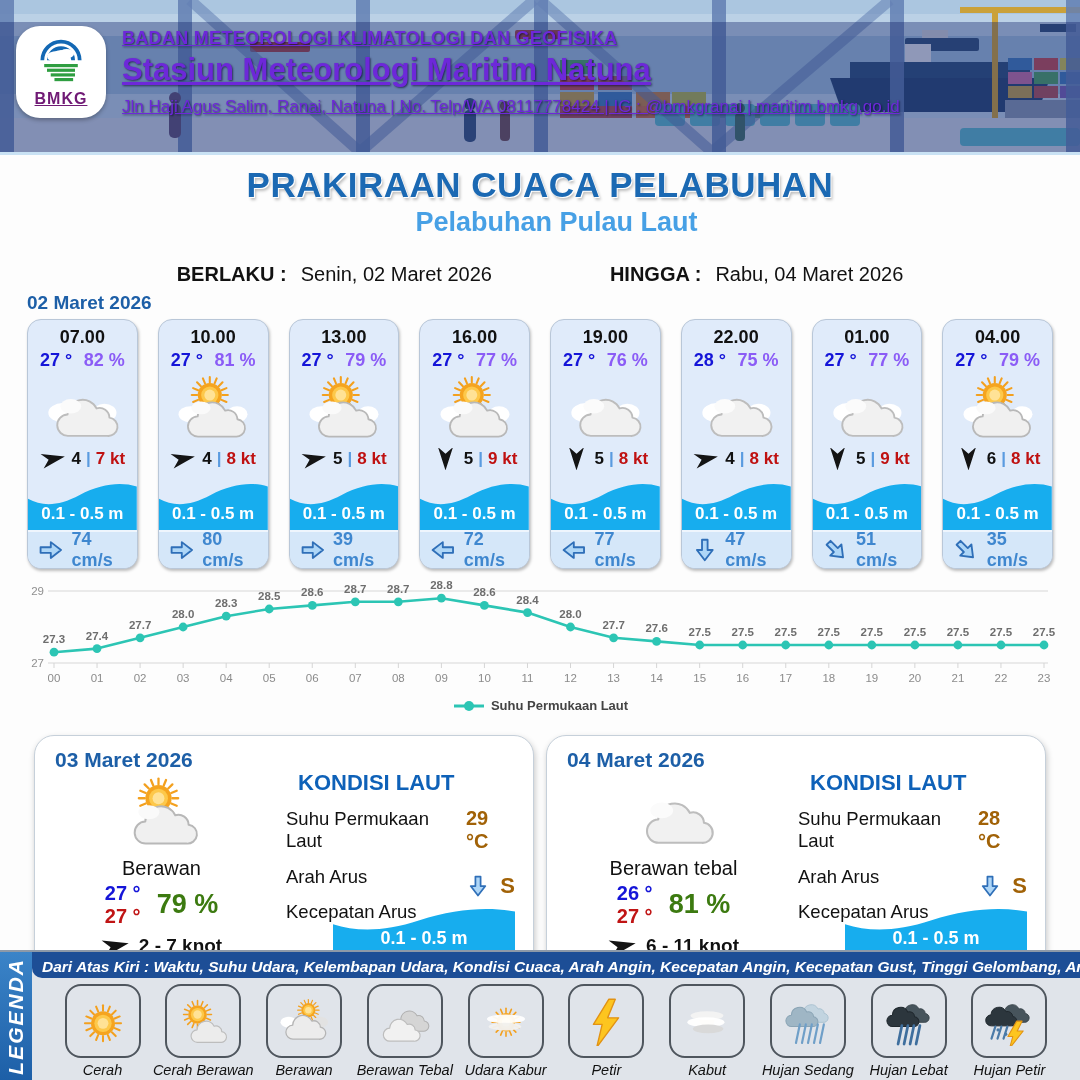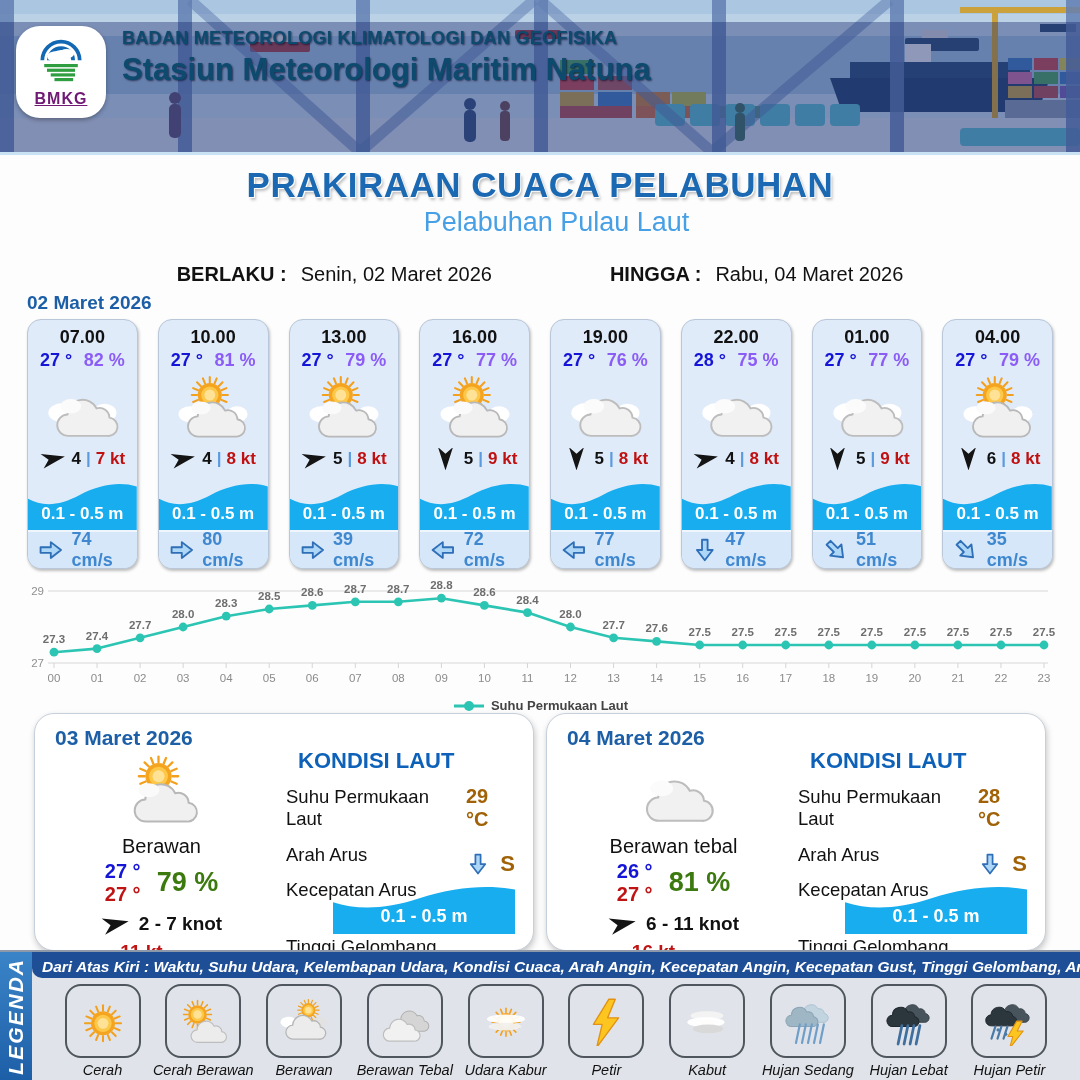--- a/index.html
+++ b/index.html
@@ -8,30 +8,30 @@
 
   
   .hdr{position:relative;height:152px;overflow:hidden;border-bottom:3px solid #c9e2f4;}
   .hdr-art{position:absolute;inset:0;width:100%;height:100%;}
   .hdr-overlay{position:absolute;left:0;right:0;top:22px;bottom:0;background:rgba(38,56,124,.48);}
   .hdr-topTint{position:absolute;left:0;right:0;top:0;height:22px;background:rgba(120,150,200,.15);}
   .hdr-content{position:absolute;left:16px;top:26px;display:flex;gap:16px;align-items:flex-start;z-index:3;}
   .logo{width:90px;height:92px;background:#fff;border-radius:24px;display:flex;flex-direction:column;
         align-items:center;justify-content:center;box-shadow:0 2px 4px rgba(0,0,0,.3);}
   .logo-label{font-size:16px;font-weight:700;color:#701a75;letter-spacing:1px;margin-top:-2px;text-decoration:underline;}
-  .hdr-text{color:#0c4a6e;text-shadow:1px 1px 2px rgba(0,0,30,.6);padding-top:2px;}
+  .hdr-text{color:#6d28d9;text-shadow:1px 1px 2px rgba(0,0,30,.6);padding-top:2px;text-decoration:underline;}
   .hdr-line1{font-size:18px;font-weight:700;letter-spacing:.3px;}
   .hdr-line2{font-size:31px;font-weight:700;margin-top:3px;}
   .hdr-line3{font-size:17px;margin-top:9px;}
 
   
   .titleblock{text-align:center;margin-top:10px;}
   .main-title{margin:0;font-size:35px;font-weight:800;letter-spacing:.5px;color:#1b69b3;
         text-shadow:1px 1px 0 #fff,2px 3px 3px rgba(0,0,0,.25);}
-  .sub-title{margin:2px 0 0;font-size:27px;font-weight:400;color:#47a0e5;padding-left:33px;}
+  .sub-title{margin:2px 0 0;font-size:27px;font-weight:700;color:#47a0e5;padding-left:33px;}
   .validity{display:flex;justify-content:center;gap:14px;margin-top:25px;font-size:20px;align-items:center;}
   .vlabel{font-weight:800;}
   .vgap{width:90px;}
 
   
   .hourly{padding:0 27px;margin-top:6px;}
   .date-label{font-size:19px;font-weight:800;color:#1d5fa7;margin-bottom:5px;}
   .cards{display:flex;gap:20px;}
   .hcard{flex:1;height:248px;background:#e0ebfa;border:1px solid #b9c7d8;border-radius:14px;overflow:hidden;
          box-shadow:1px 2px 3px rgba(0,0,0,.25);display:flex;flex-direction:column;}
@@ -48,21 +48,21 @@
   .h-wave-t{position:absolute;bottom:6px;width:100%;text-align:center;color:#fff;font-weight:800;font-size:17px;}
   .h-cur{height:36px;background:#d5e7f9;border-top:2px solid #eef5fd;display:flex;align-items:center;
          gap:7px;padding-left:9px;font-size:18px;font-weight:800;color:#3f87cf;}
 
   
   .chart-section{margin:6px 18px 0 20px;}
   .chart-legend{display:flex;justify-content:center;align-items:center;gap:7px;margin-top:1px;
                 font-size:13px;font-weight:700;color:#444;}
 
   
-  .daily{display:flex;gap:12px;padding:0 34px;margin-top:0;}
+  .daily{display:flex;gap:12px;padding:0 34px;margin-top:22px;}
   .dcard{position:relative;flex:1;height:238px;background:#fff;border:1px solid #c6d0da;border-radius:20px;
          box-shadow:1px 3px 6px rgba(0,0,0,.22);padding:10px 14px;box-sizing:border-box;}
   .dc-date{position:absolute;top:12px;left:20px;font-size:21px;font-weight:800;color:#1d5fa7;}
   .dc-body{display:flex;height:100%;}
   .dc-left{width:225px;display:flex;flex-direction:column;align-items:center;padding-top:26px;}
   .dc-cond{font-size:20px;margin-top:2px;}
   .dc-temps{display:flex;align-items:center;gap:16px;margin-top:2px;}
   .dc-tcol{display:flex;flex-direction:column;font-size:20px;font-weight:800;line-height:1.15;}
   .dc-tmin{color:#1515d8;}
   .dc-tmax{color:#c01414;}
@@ -212,20 +212,21 @@
             <rect x="15" y="35" width="30" height="3.4"></rect>
             <rect x="19" y="40" width="26" height="3.4"></rect>
             <rect x="23" y="45" width="20" height="3.4"></rect>
           </g>
         </svg>
         <span class="logo-label">BMKG</span>
       </div>
       <div class="hdr-text">
         <div class="hdr-line1">BADAN METEOROLOGI KLIMATOLOGI DAN GEOFISIKA</div>
         <div class="hdr-line2">Stasiun Meteorologi Maritim Natuna</div>
+        <div class="hdr-line3">Jln Haji Agus Salim, Ranai, Natuna  | No. Telp/WA 08117778424 | IG : @bmkgranai | maritim.bmkg.go.id</div>
       </div>
     </div>
   </header>
 
   <div class="titleblock">
     <h1 class="main-title">PRAKIRAAN CUACA PELABUHAN</h1>
     <h2 class="sub-title">Pelabuhan Pulau Laut</h2>
     <div class="validity">
       <span class="vlabel">BERLAKU :</span>
       <span>Senin, 02 Maret 2026</span>

